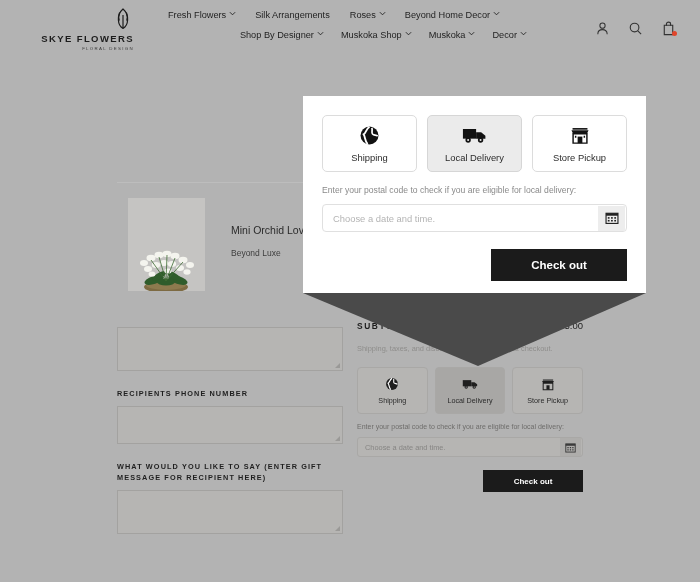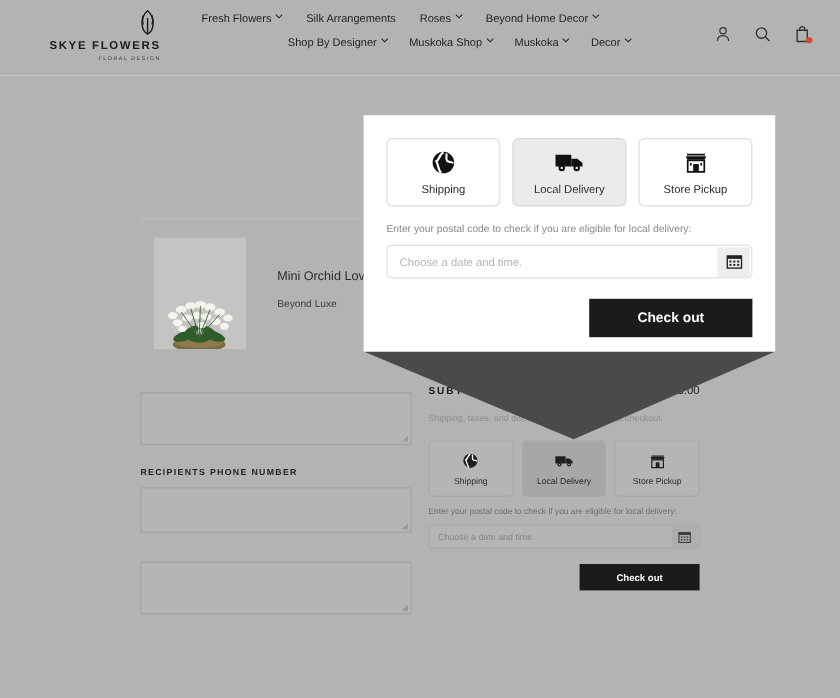--- a/index.html
+++ b/index.html
@@ -321,20 +321,21 @@
       <div class="product-vendor">Beyond Luxe</div>
     </div>
   </div>
 
   <div class="form-col">
     <div class="ta h1"></div>
     <div class="gap1"></div>
     <div class="field-label">RECIPIENTS PHONE NUMBER</div>
     <div class="ta h2"></div>
     <div class="gap2"></div>
+    <div class="field-label">WHAT WOULD YOU LIKE TO SAY (ENTER GIFT MESSAGE FOR RECIPIENT HERE)</div>
     <div class="ta h3"></div>
   </div>
 
   <div class="summary-col">
     <div class="sub-row">
       <span class="sub-label">SUBTOTAL</span>
       <span class="sub-value">$195.00</span>
     </div>
     <div class="sub-note">Shipping, taxes, and discount codes calculated at checkout.</div>
   </div>

